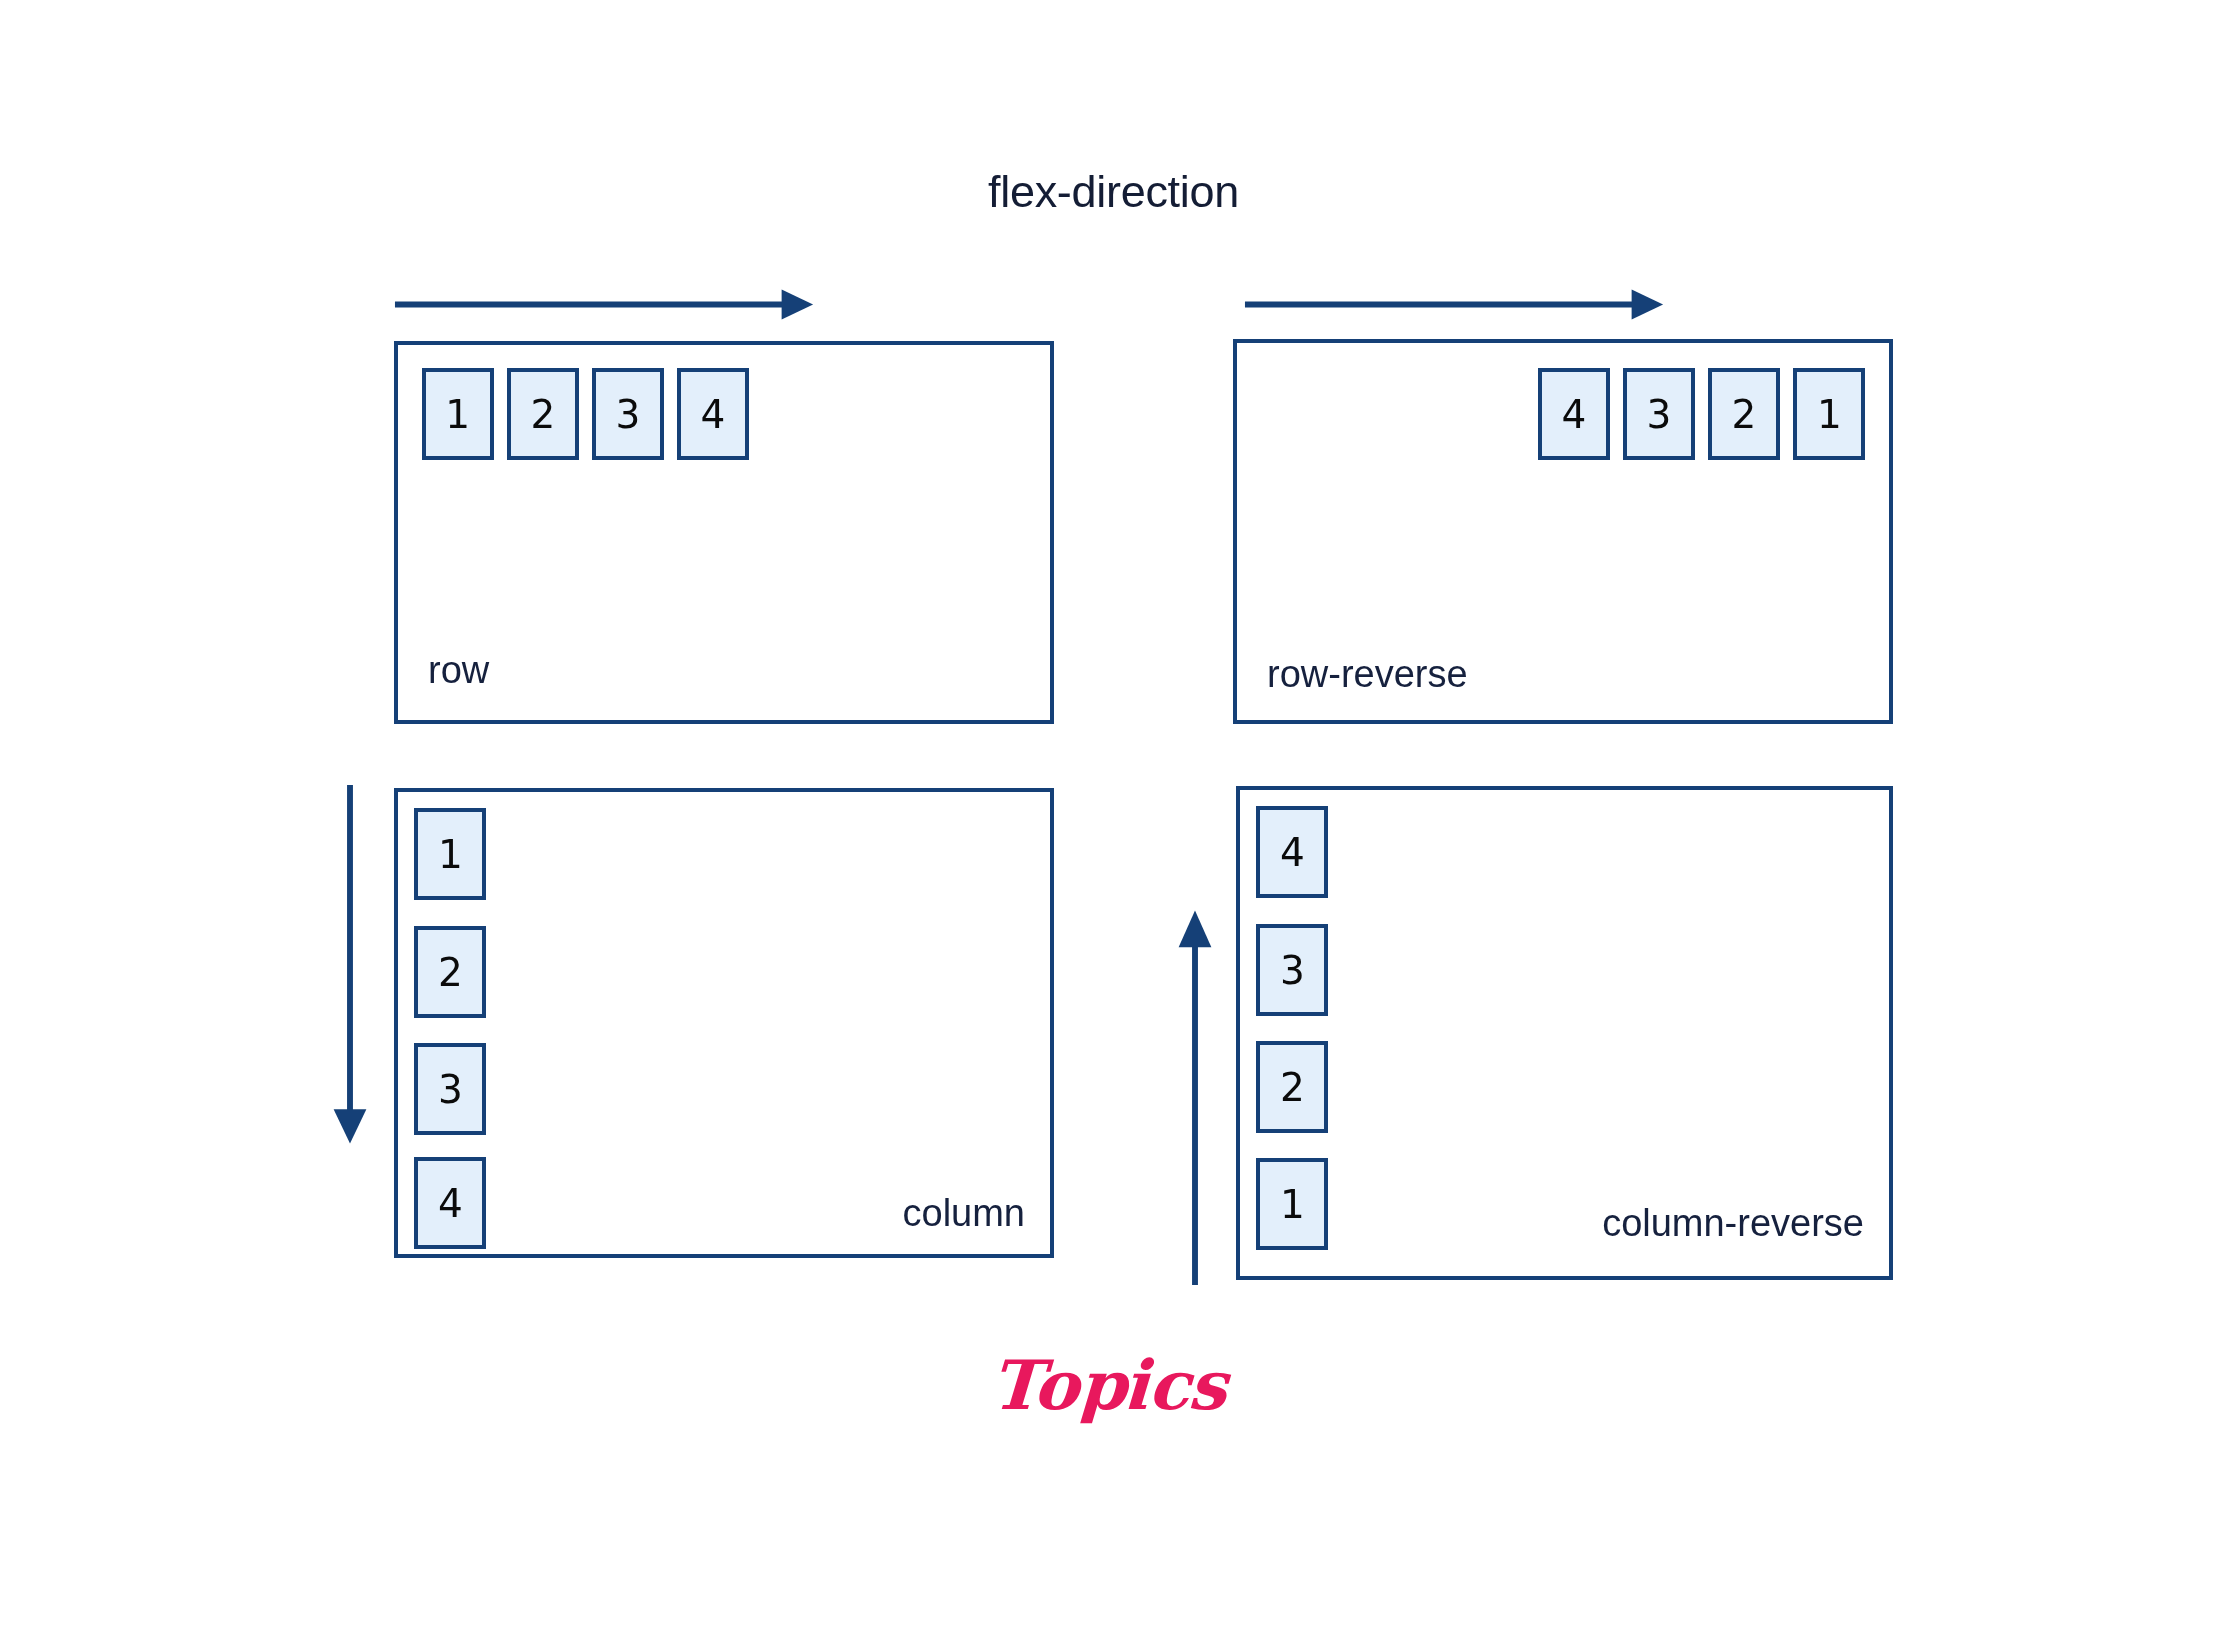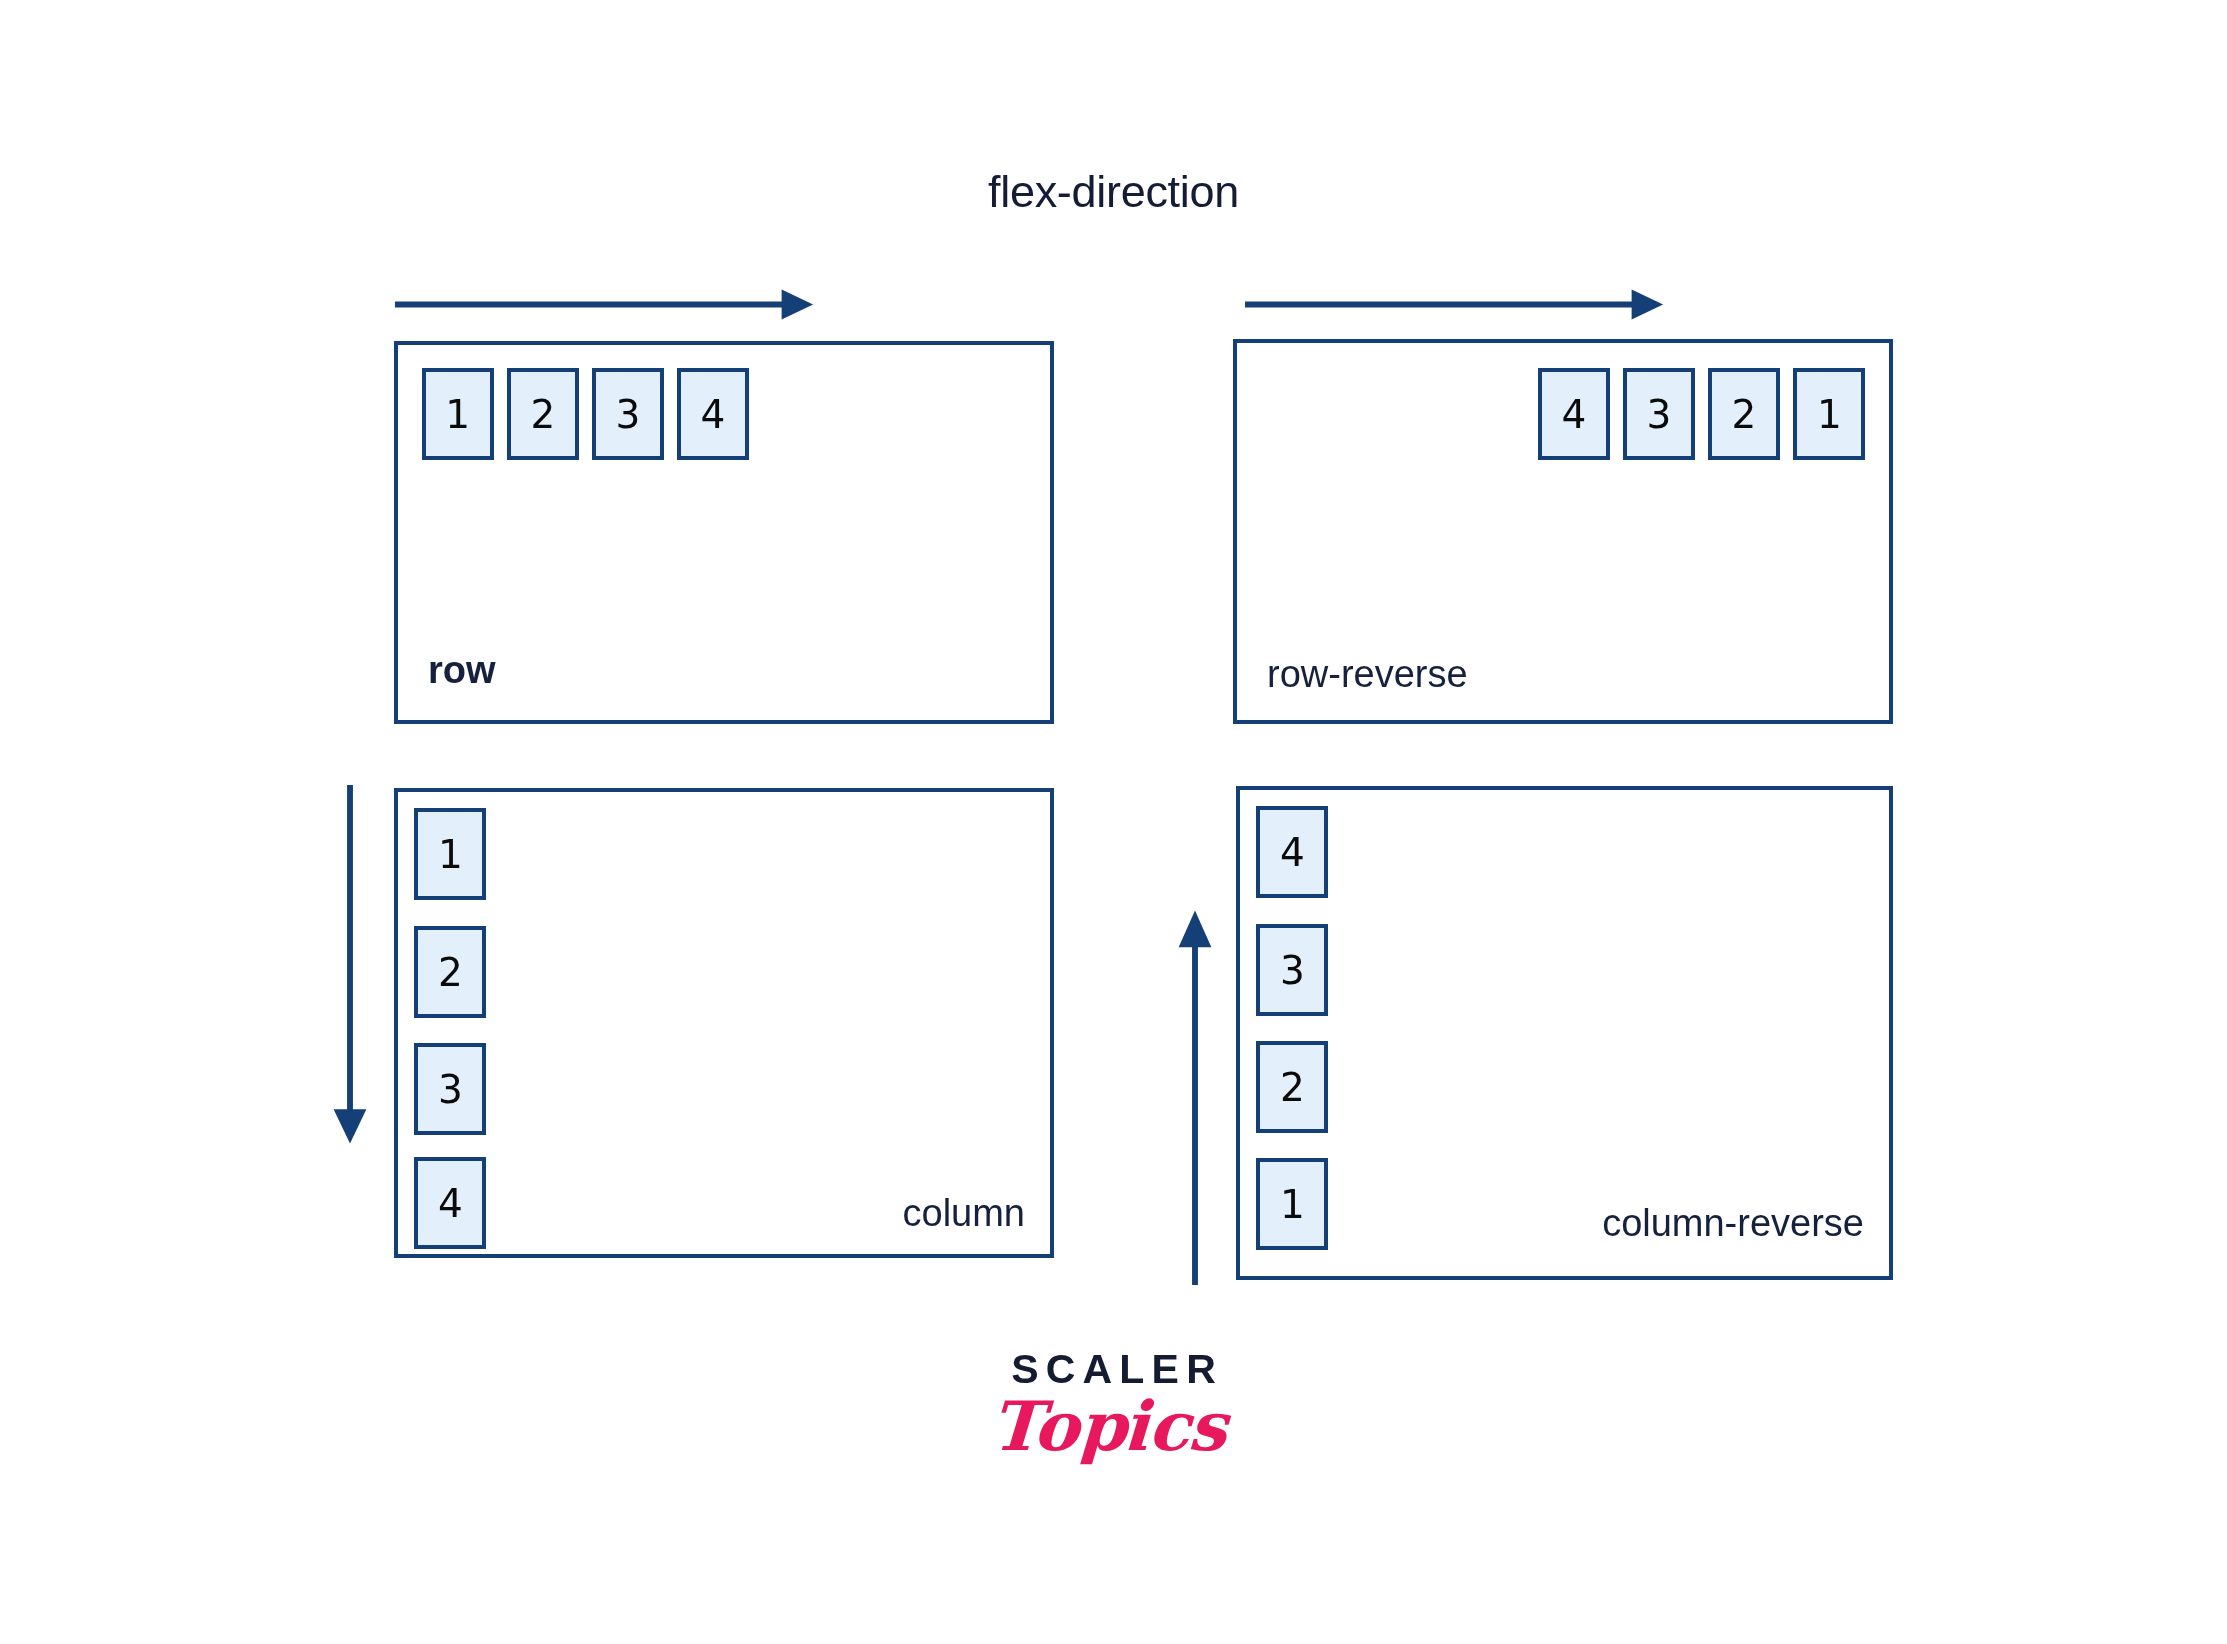--- a/index.html
+++ b/index.html
@@ -96,21 +96,21 @@
   #panel-column-reverse .item-box:nth-of-type(4) { top: 368px; }
 
   
   .panel-label {
     position: absolute;
     font-size: 38px;
     color: #16213e;
     line-height: 1;
     white-space: nowrap;
   }
-  #label-row            { left: 30px; bottom: 31px; font-weight: bold; }
+  #label-row            { left: 30px; bottom: 31px; }
   #label-row-reverse    { left: 30px; bottom: 27px; }
   #label-column         { right: 25px; bottom: 22px; }
   #label-column-reverse { right: 25px; bottom: 34px; }
 
   
   .arrow-svg {
     position: absolute;
     overflow: visible;
   }
   #arrow-row         { left: 393px;  top: 288px;  width: 426px; height: 33px; }
@@ -202,18 +202,17 @@
 
   <div id="panel-column-reverse" class="panel">
     <div class="item-box">4</div>
     <div class="item-box">3</div>
     <div class="item-box">2</div>
     <div class="item-box">1</div>
     <div id="label-column-reverse" class="panel-label">column-reverse</div>
   </div>
 
   <div id="logo">
-    <span id="logo-scaler">SCALER</span>
     <span id="logo-topics">Topics</span>
   </div>
 
 </div>
 
 
 </body></html>

